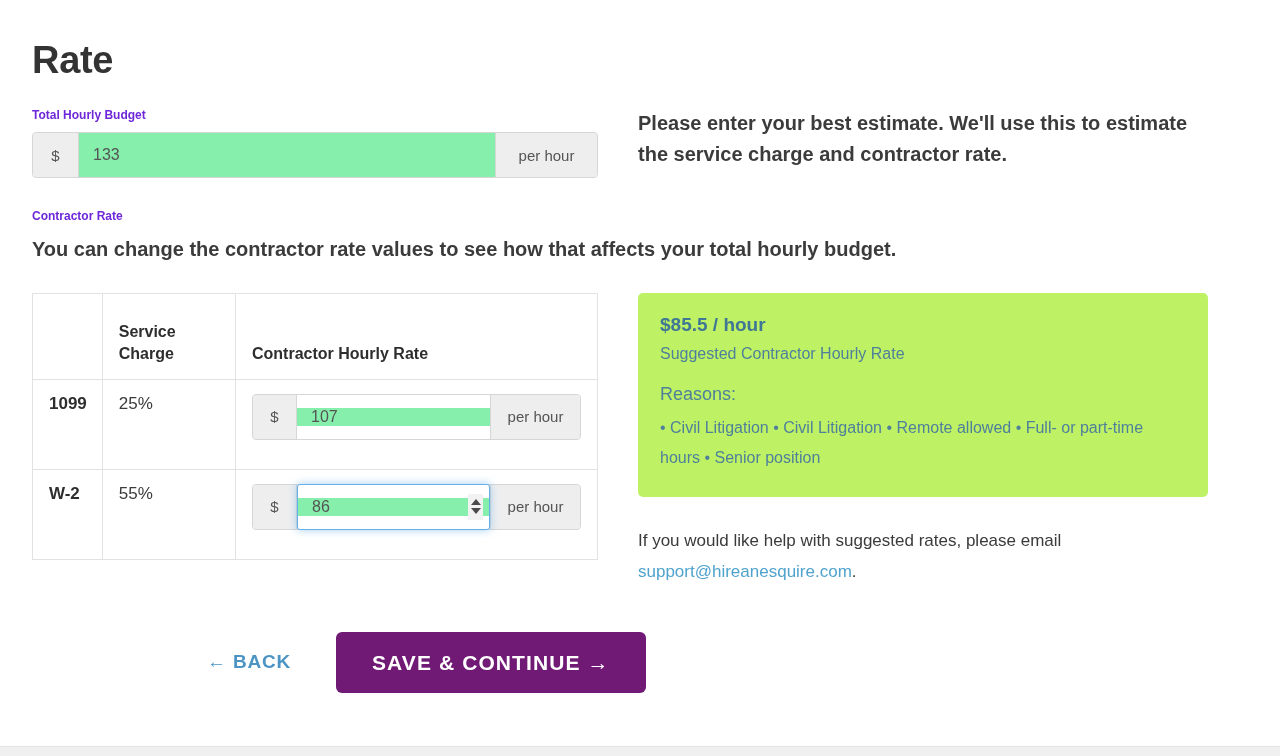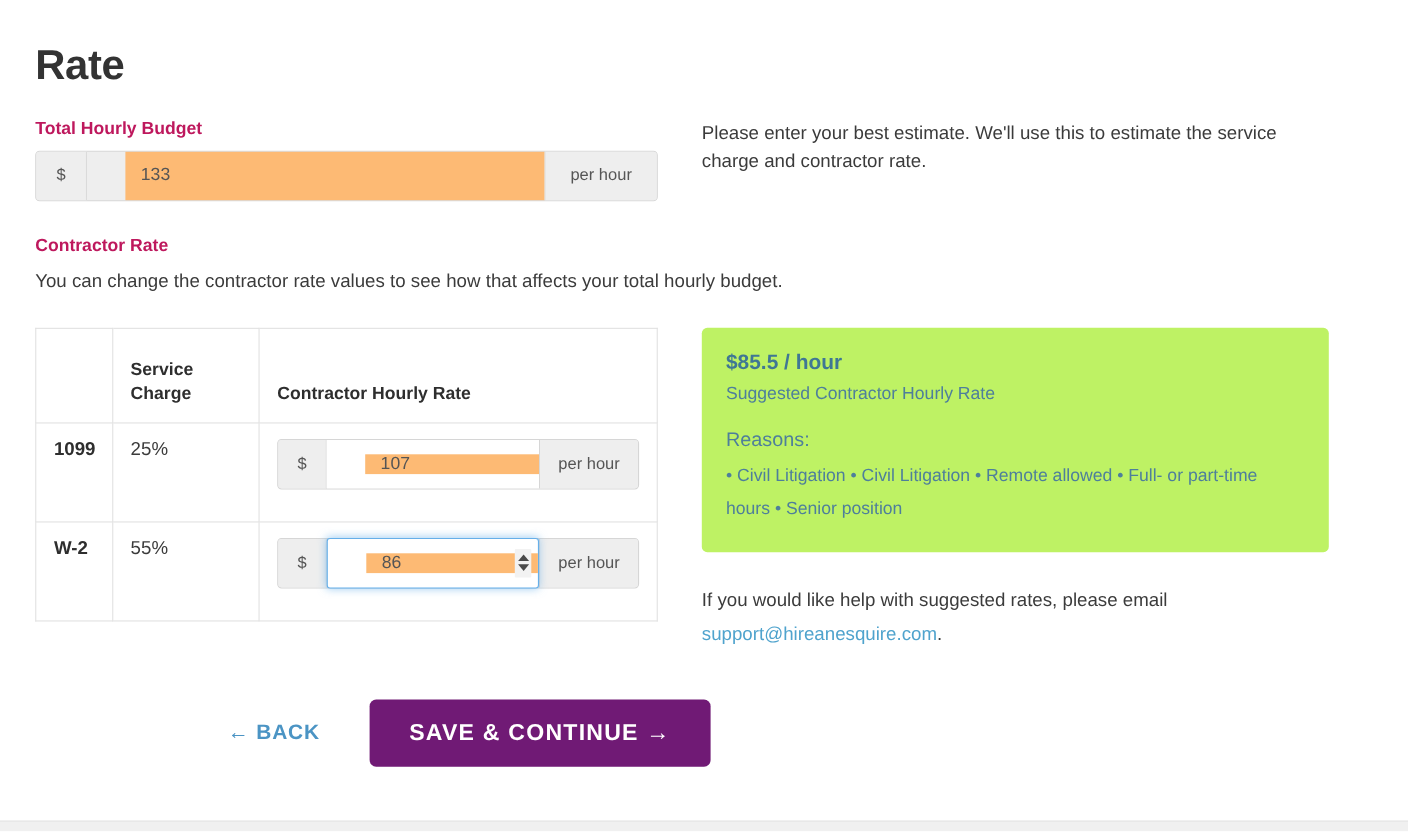--- a/index.html
+++ b/index.html
@@ -36,32 +36,32 @@
   
   .cols {
     display: flex;
     align-items: flex-start;
   }
   .col-left { width: 568px; flex: 0 0 568px; }
   .col-gap  { width: 38px;  flex: 0 0 38px; }
   .col-right { width: 570px; flex: 0 0 570px; }
 
   .field-label {
-    font-size: 16px;
-    font-weight: bold;
-    color: #be185d;
+    font-size: 12px;
+    font-weight: bold;
+    color: #6d28d9;
     margin: 0 0 10px 0;
     line-height: 1.2;
   }
   .helper-text {
-    font-size: 17px;
+    font-size: 20px;
     color: #3b3b3b;
     line-height: 1.55;
     margin: 0;
-    font-weight: 400;
+    font-weight: 700;
   }
 
   
   .input-group {
     display: flex;
     align-items: stretch;
     width: 100%;
     height: 44px;
     border: 1px solid #d6d6d6;
     border-radius: 4px;
@@ -85,29 +85,28 @@
     border-right: none;
     border-left: 1px solid #d6d6d6;
     width: 102px;
     flex: 0 0 102px;
     border-radius: 0 3px 3px 0;
     font-size: 15px;
   }
   .ig-input {
     flex: 1 1 auto;
     border: none;
-    background: #fdba74;
+    background: #86efac;
     outline: none;
     font-family: "Liberation Sans", sans-serif;
     font-size: 16px;
     font-weight: 300;
     color: #555555;
     padding: 0 14px;
     min-width: 0;
-    margin-left: 35px;
   }
   .ig-input::placeholder { color: #aaaaaa; }
 
   .budget-group { width: 566px; height: 46px; }
   .budget-group .ig-addon { width: 46px; flex: 0 0 46px; }
   .budget-group .ig-addon.right { width: 102px; flex: 0 0 102px; }
 
   
   .rate-table {
     border-collapse: collapse;

